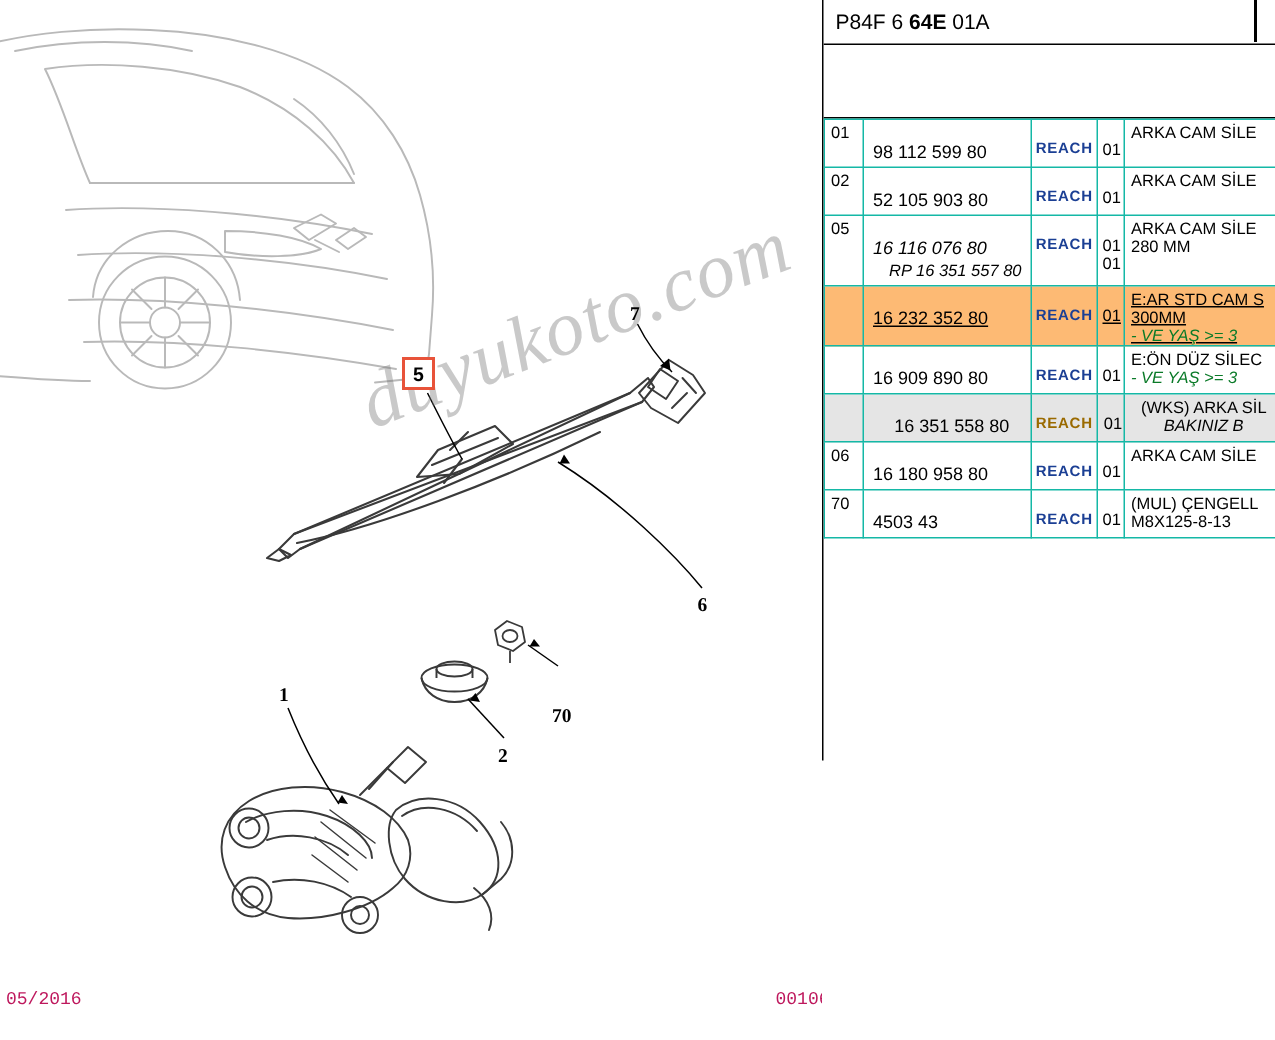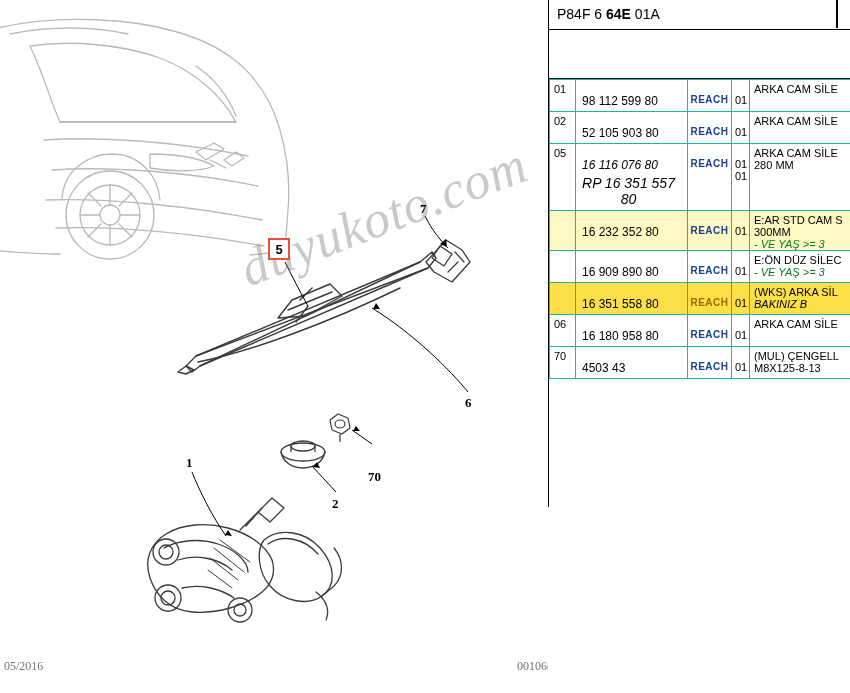--- a/index.html
+++ b/index.html
@@ -48,22 +48,22 @@
     position: absolute;
     font-size: 13px;
     font-weight: bold;
     color: #000;
     font-family: "Liberation Serif", serif;
   }
 
   .footer-text {
     position: absolute;
     font-size: 12px;
-    color: #737373;
-    font-family: Liberation Serif, serif;
+    color: #be185d;
+    font-family: Liberation Mono, monospace;
     text-align: center;
   }
 
   
   #watermark {
     position: absolute;
     left: 232px;
     top: 243px;
     font-size: 52px;
     font-family: "Liberation Serif", serif;
@@ -136,23 +136,23 @@
     font-size: 11px;
   }
   .ref-txt {
     padding: 14px 0 3px 6px;
     font-size: 12px;
     white-space: nowrap;
   }
   .ref-txt.italic { font-style: italic; }
   .ref-sub {
     padding: 0 6px 3px 0;
-    font-size: 14px;
+    font-size: 11px;
     font-style: italic;
-    text-align: center;
+    text-align: right;
   }
   .qty-txt {
     padding: 14px 0 0 3px;
     font-size: 11px;
   }
   .qty-txt2 {
     padding: 0 0 0 3px;
     font-size: 11px;
   }
   .desc-txt {
@@ -187,22 +187,22 @@
     display: inline-block;
     margin-top: 14px;
     font-size: 10px;
     font-weight: bold;
     letter-spacing: 0.5px;
     color: #1b3f94;
     font-family: "Liberation Sans", sans-serif;
   }
   .reach-badge.amber { color: #9a6a00; }
 
-  tr.row-blue td { background: #fef9c3; }
-  tr.row-amber td { background: #fde047; }
+  tr.row-blue td { background: #fdba74; text-decoration: underline; }
+  tr.row-amber td { background: #e5e5e5; text-align: center; }
 </style>
 </head>
 <body>
 
 <div id="page">
 
   <div id="illustration">
     <svg width="548" height="693" viewBox="0 0 548 693" xmlns="http://www.w3.org/2000/svg">
       <g fill="none" stroke="#b9b9b9" stroke-width="1.3" stroke-linecap="round" stroke-linejoin="round">
 

